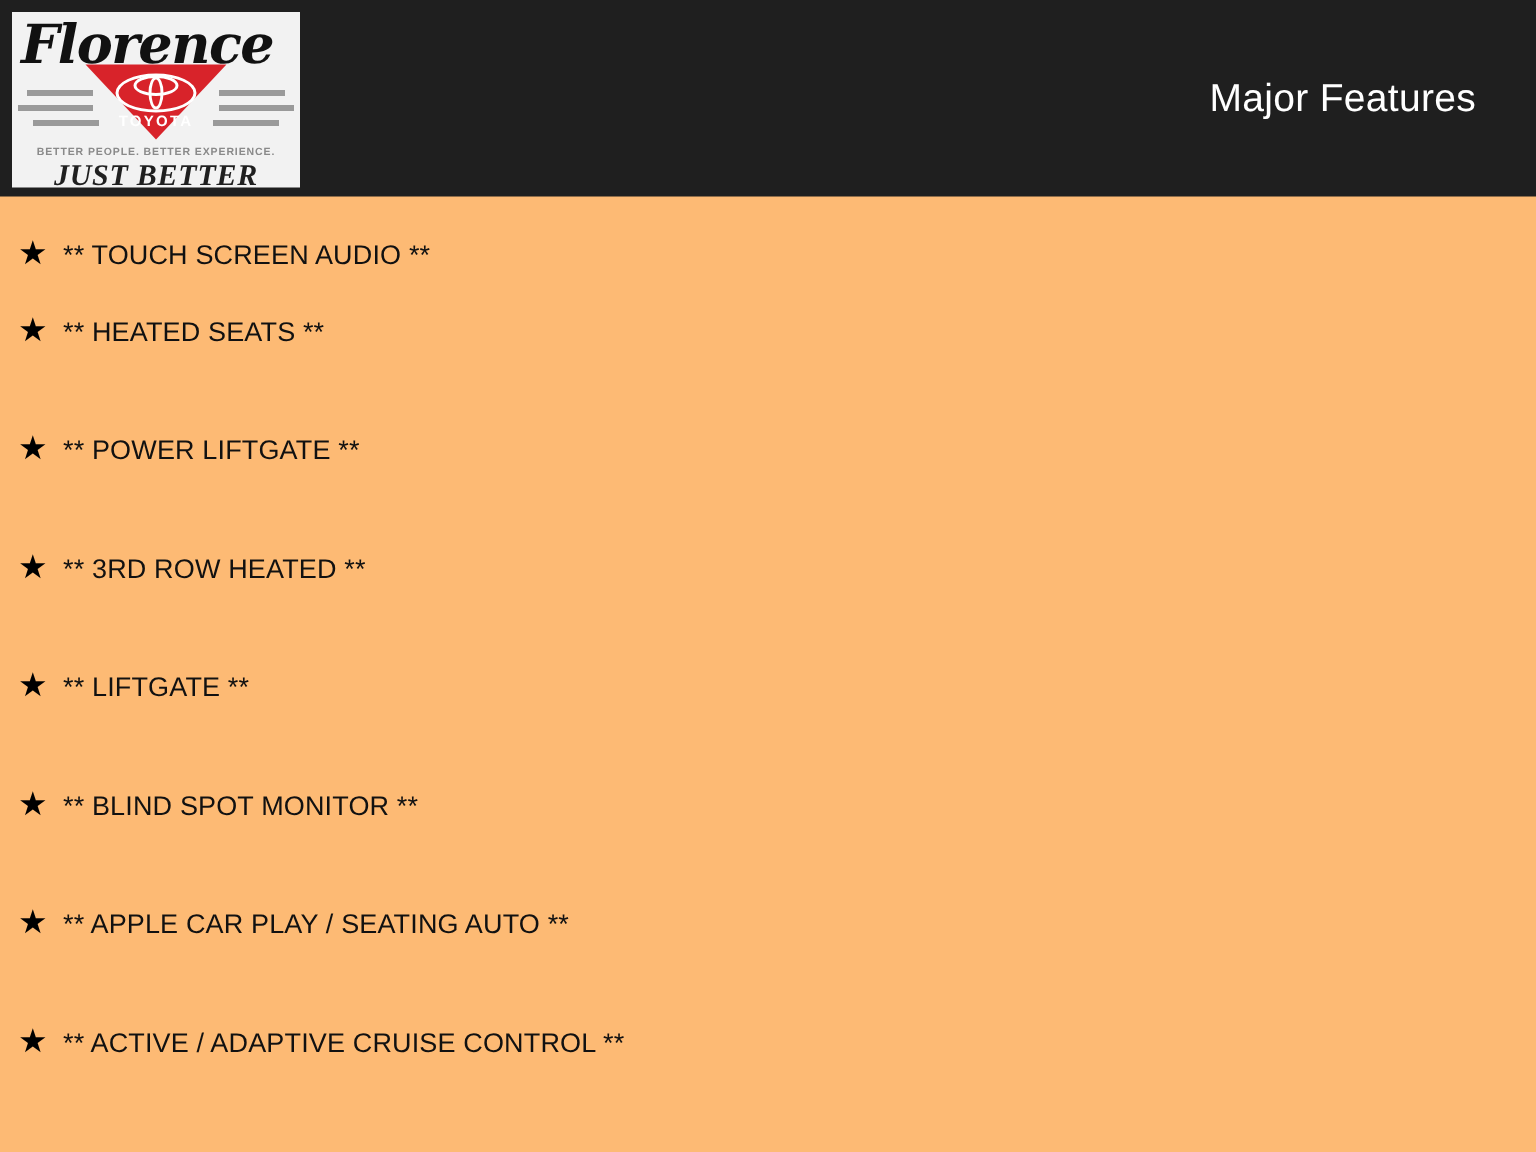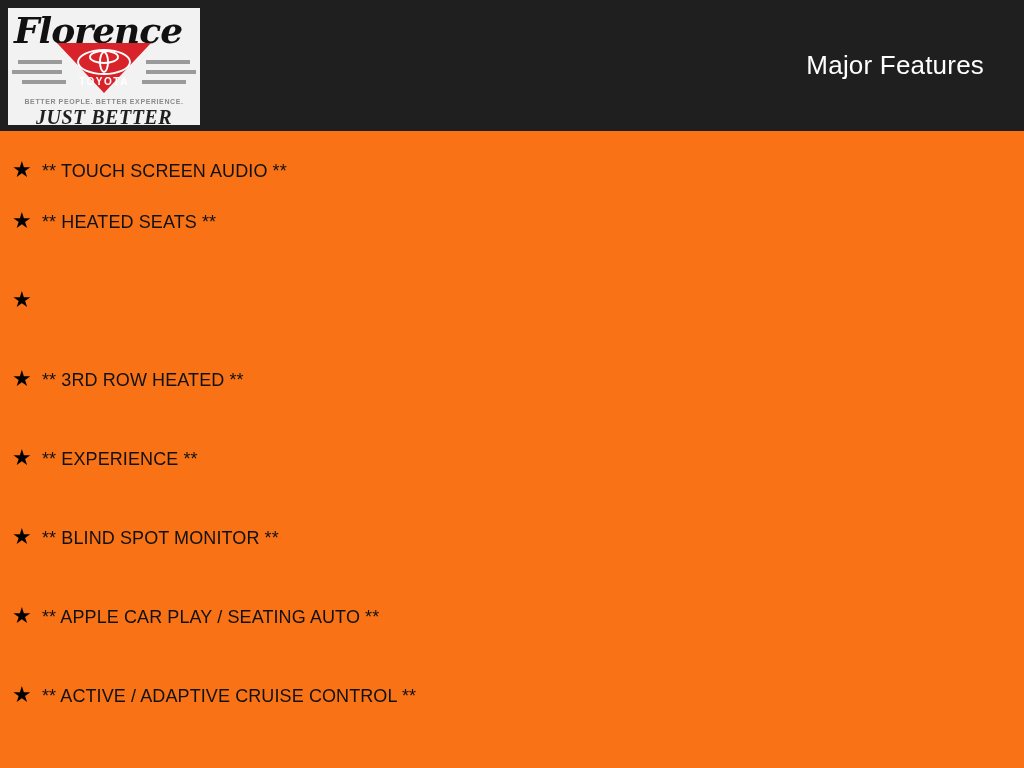--- a/index.html
+++ b/index.html
@@ -11,21 +11,21 @@
     height: 768px;
     background: #ffffff;
     font-family: "Liberation Sans", sans-serif;
     overflow: hidden;
   }
 
   .page {
     position: relative;
     width: 1024px;
     height: 768px;
-    background: #f97316;
+    background: #fdba74;
   }
 
   
   .header {
     position: relative;
     width: 1024px;
     height: 131px;
     background: #1f1f1f;
     display: flex;
     align-items: center;
@@ -236,28 +236,29 @@
     <li class="feature-row first-row">
       <span class="bullet-star">★</span>
       <span class="feature-text">** TOUCH SCREEN AUDIO **</span>
     </li>
     <li class="feature-row">
       <span class="bullet-star">★</span>
       <span class="feature-text">** HEATED SEATS **</span>
     </li>
     <li class="feature-row">
       <span class="bullet-star">★</span>
+      <span class="feature-text">** POWER LIFTGATE **</span>
     </li>
     <li class="feature-row">
       <span class="bullet-star">★</span>
       <span class="feature-text">** 3RD ROW HEATED **</span>
     </li>
     <li class="feature-row">
       <span class="bullet-star">★</span>
-      <span class="feature-text">** EXPERIENCE **</span>
+      <span class="feature-text">** LIFTGATE **</span>
     </li>
     <li class="feature-row">
       <span class="bullet-star">★</span>
       <span class="feature-text">** BLIND SPOT MONITOR **</span>
     </li>
     <li class="feature-row">
       <span class="bullet-star">★</span>
       <span class="feature-text">** APPLE CAR PLAY / SEATING AUTO **</span>
     </li>
     <li class="feature-row">

